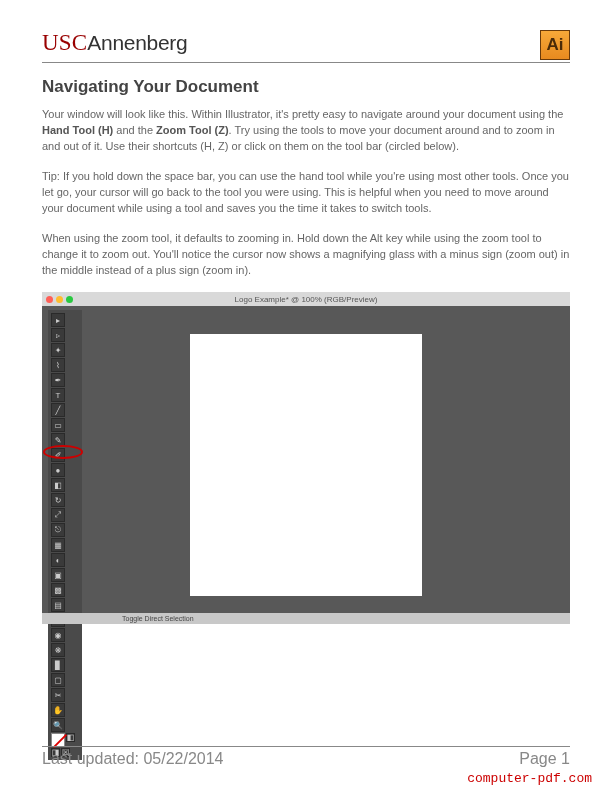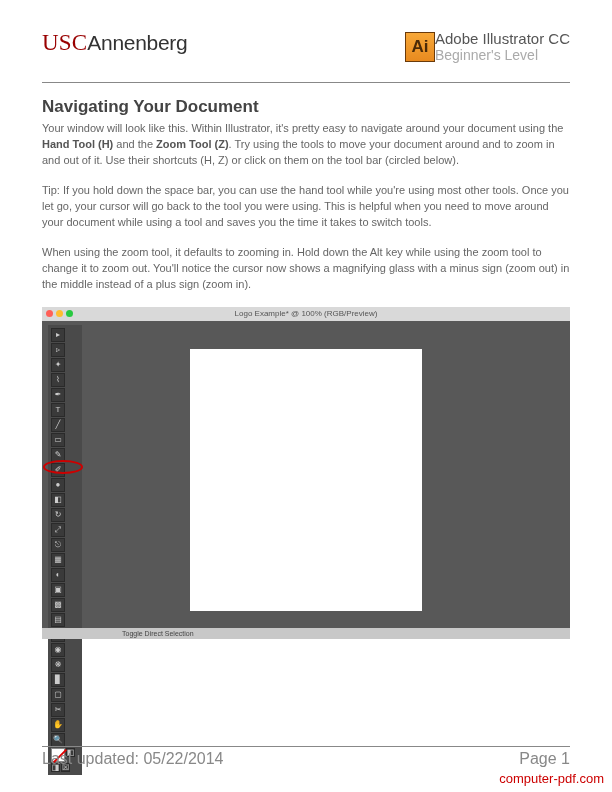--- a/index.html
+++ b/index.html
@@ -8,21 +8,21 @@
       height: 792px;
       background: #fff;
       font-family: Arial, Helvetica, sans-serif;
       position: relative;
       padding: 30px 42px 0 42px;
     }
     .header {
       display: flex;
       justify-content: space-between;
       align-items: flex-start;
-      padding-bottom: 19px;
+      padding-bottom: 2px;
       border-bottom: 1px solid #888;
       margin-bottom: 14px;
     }
     .logo-left {
       font-size: 20px;
       color: #333;
       letter-spacing: 0.2px;
     }
     .logo-usc { color: #990000; font-weight: 400; font-family: 'Times New Roman', serif; font-size: 23px; }
     .logo-ann { color: #333; font-weight: 300; font-family: Arial, sans-serif; font-size: 21px; letter-spacing: -0.3px; }
@@ -33,21 +33,21 @@
       border: 1px solid #6a3a0a;
       display: flex; align-items: center; justify-content: center;
       font-weight: bold; font-size: 17px; color: #4a2a08;
       font-family: Arial, sans-serif;
     }
     .header-text { text-align: left; line-height: 1.15; }
     .ht-title { font-size: 15px; color: #555; font-weight: 400; }
     .ht-sub { font-size: 14px; color: #aaa; font-weight: 300; }
     .section-title {
       font-size: 17px; font-weight: bold; color: #444;
-      margin-bottom: 4px;
+      margin-bottom: 10px;
     }
     .body-text {
       font-size: 11px; color: #666; line-height: 1.45;
       margin-bottom: 14px;
     }
     .body-text b { color: #555; font-weight: bold; }
     .screenshot {
       width: 528px; height: 332px;
       background: #585858;
       position: relative;
@@ -98,23 +98,23 @@
       display: flex; align-items: center; padding-left: 80px;
     }
     .footer {
       position: absolute; bottom: 24px; left: 42px; right: 42px;
       border-top: 1px solid #888;
       padding-top: 3px;
       display: flex; justify-content: space-between;
       font-size: 16px; color: #888;
     }
     .watermark {
-      position: absolute; bottom: 6px; right: 8px;
+      position: absolute; bottom: 6px; right: 20px;
       font-size: 13px; color: #cc0000;
-      font-family: Liberation Sans, sans-serif;
+      font-family: Liberation Mono, monospace;
     }
     .swatch-fill {
       width: 14px; height: 14px; background: #fff; border: 1px solid #888;
       position: relative;
     }
     .red-slash::after {
       content: ''; position: absolute; left: -1px; top: 50%;
       width: 18px; height: 2px; background: #d00; transform: rotate(-45deg);
     }
     .tiny { width: 9px; height: 9px; }
@@ -123,24 +123,20 @@
 <body>
 
 <div class="header">
   <div class="logo-left">
     <span class="logo-usc">USC</span><span class="logo-ann">Annenberg</span>
   </div>
   <div class="header-right">
     <div class="ai-icon">
         <span>Ai</span>
       </div>
-    <div class="header-text">
-      <div class="ht-title">Adobe Illustrator CC</div>
-      <div class="ht-sub">Beginner's Level</div>
-    </div>
   </div>
 </div>
 
 <div class="section-title">Navigating Your Document</div>
 
 <p class="body-text">
   <span>Your window will look like this. Within Illustrator, it's pretty easy to navigate around your document using the </span><b>Hand Tool (H)</b><span> and the </span><b>Zoom Tool (Z)</b><span>. Try using the tools to move your document around and to zoom in and out of it. Use their shortcuts (H, Z) or click on them on the tool bar (circled below).</span>
 </p>
 
 <p class="body-text">Tip: If you hold down the space bar, you can use the hand tool while you're using most other tools. Once you let go, your cursor will go back to the tool you were using. This is helpful when you need to move around your document while using a tool and saves you the time it takes to switch tools.</p>

